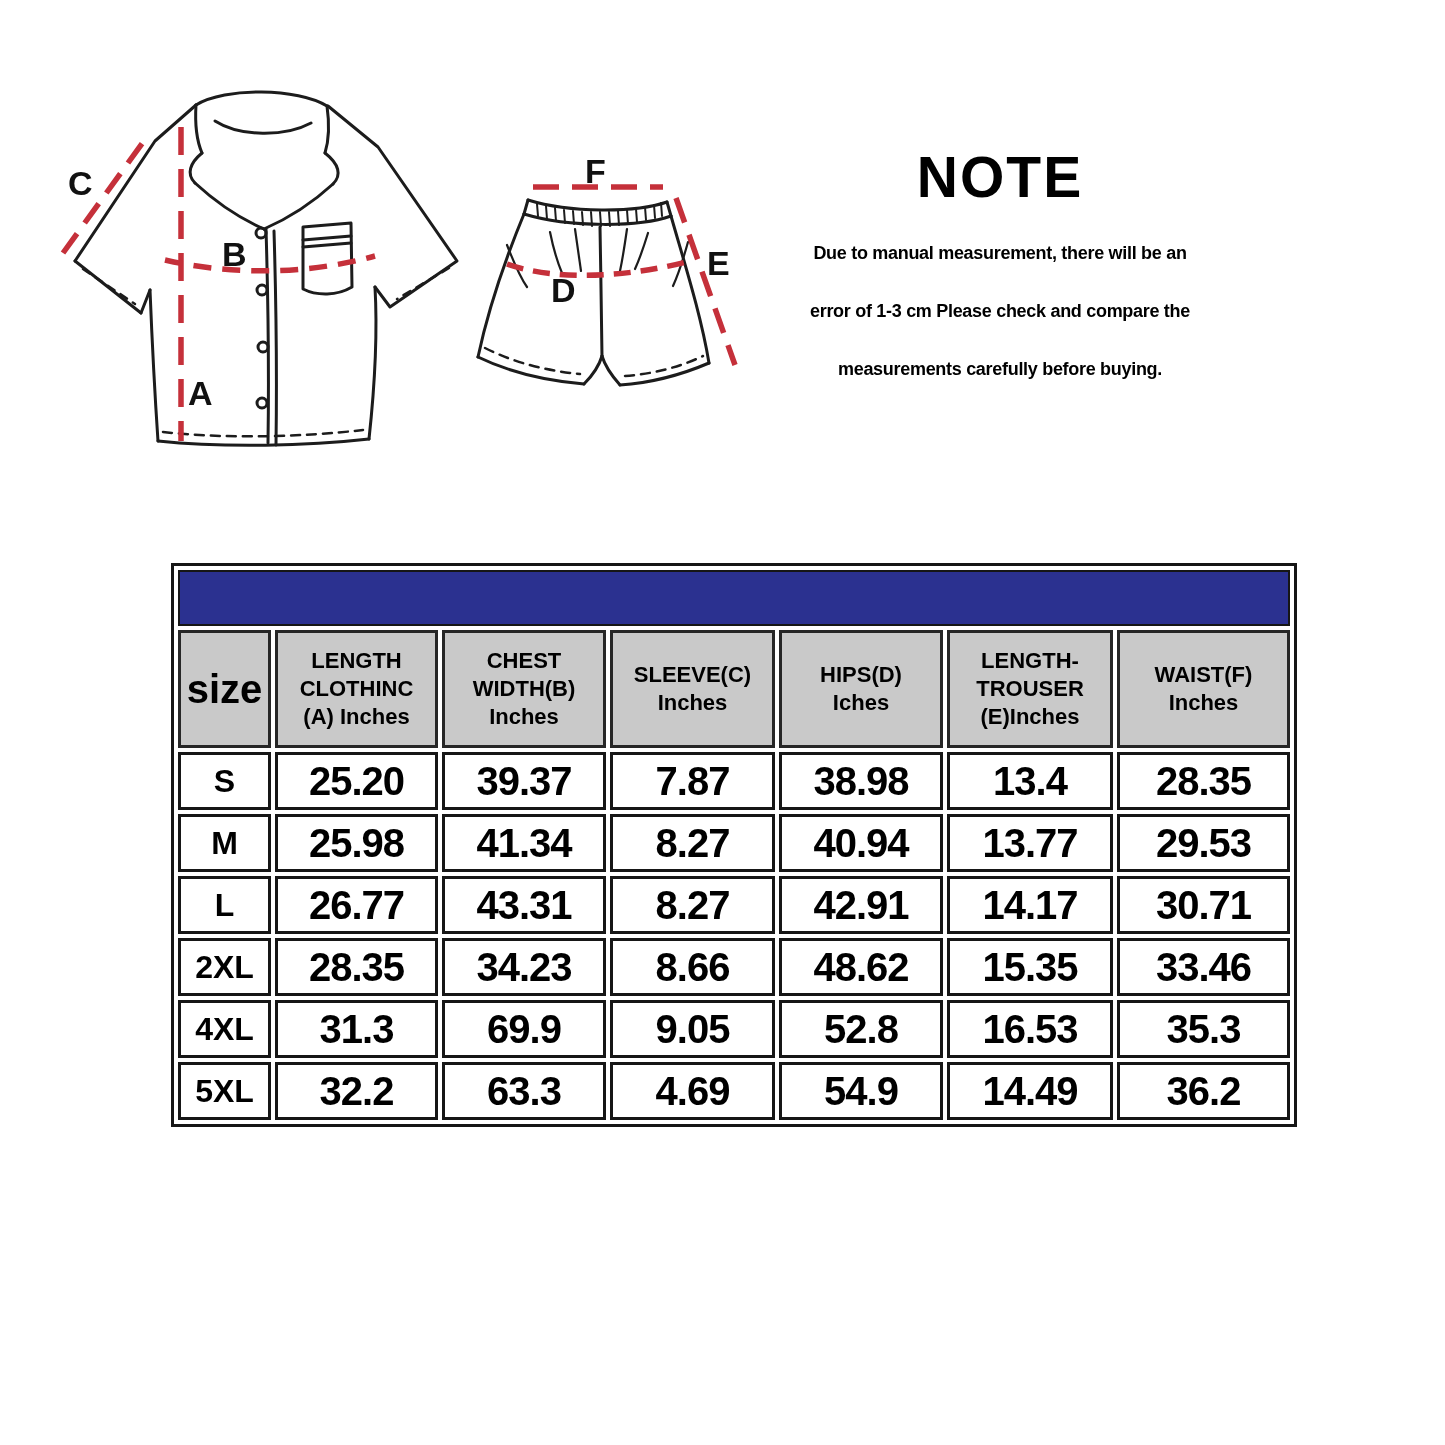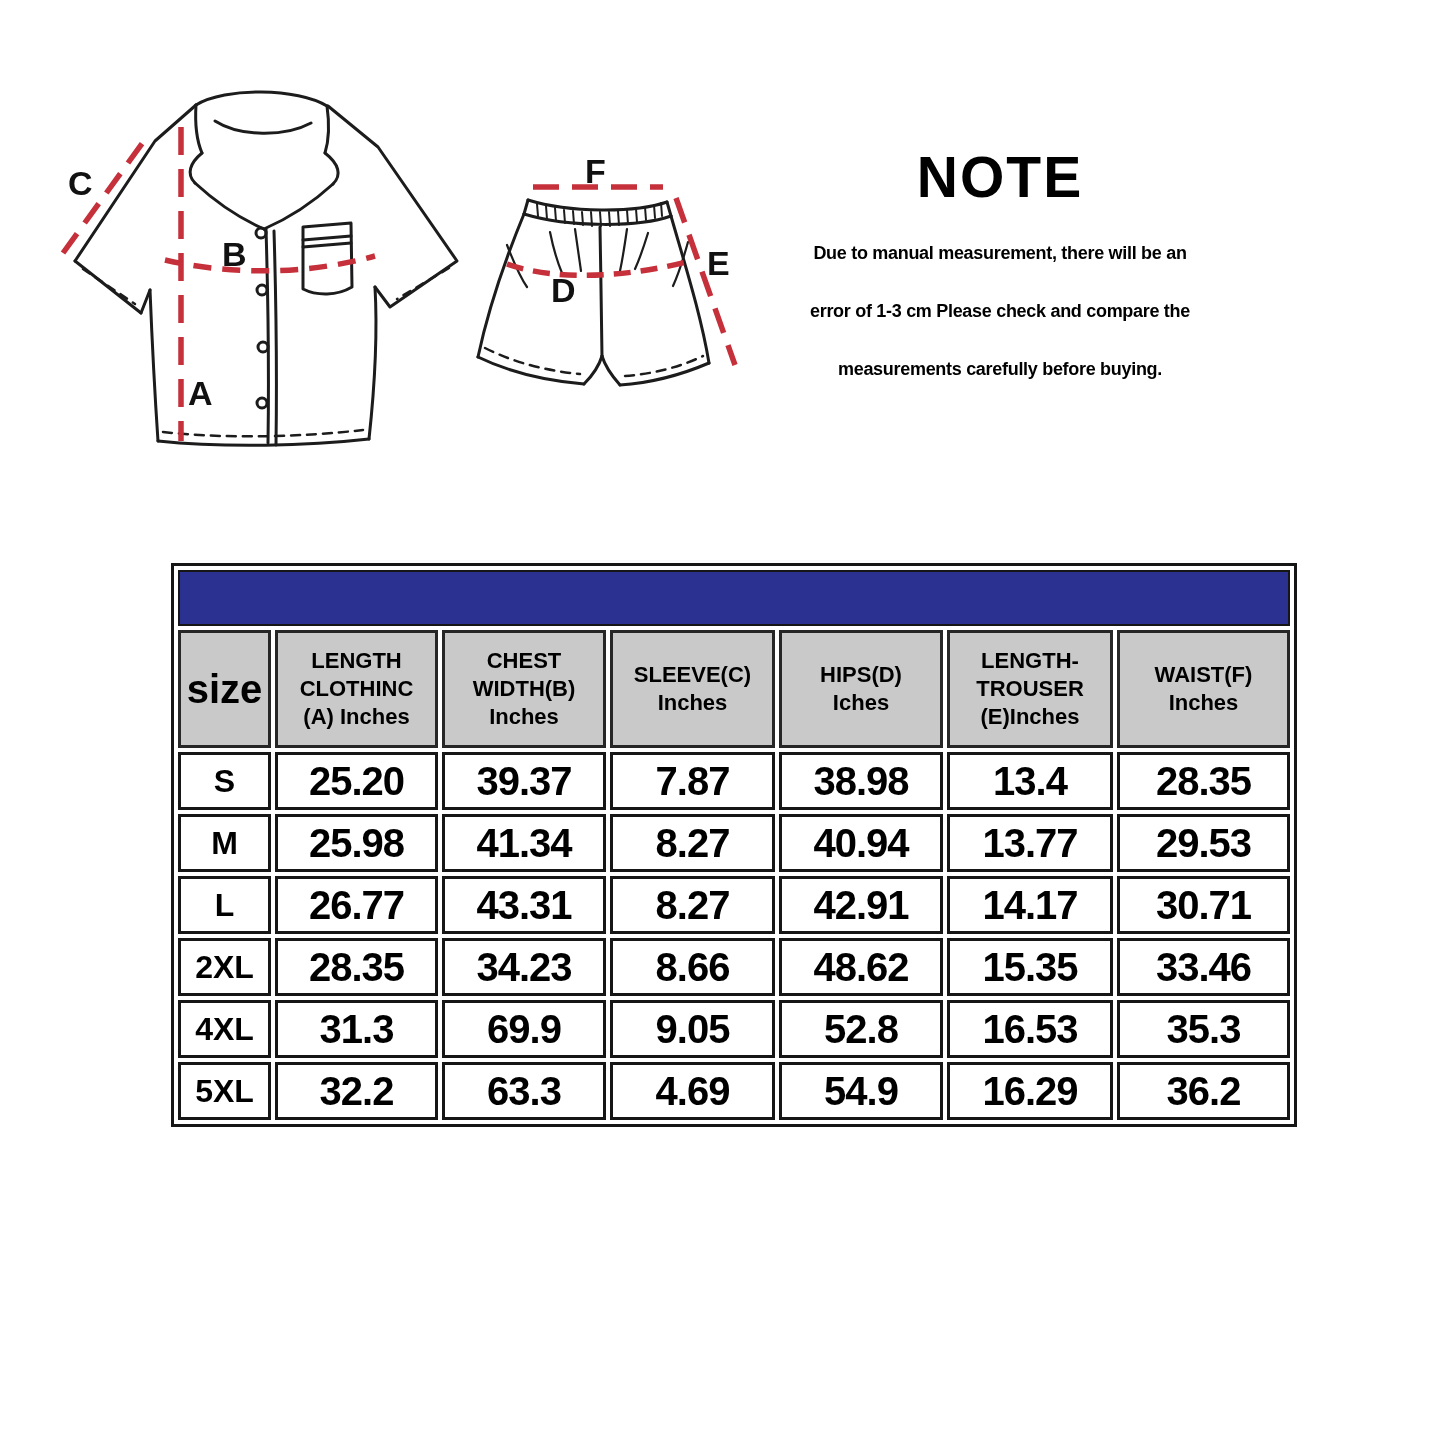--- a/index.html
+++ b/index.html
@@ -232,19 +232,19 @@
         <td class="val">52.8</td>
         <td class="val">16.53</td>
         <td class="val">35.3</td>
       </tr>
       <tr class="data-row">
         <td class="size-col">5XL</td>
         <td class="val">32.2</td>
         <td class="val">63.3</td>
         <td class="val">4.69</td>
         <td class="val">54.9</td>
-        <td class="val">16.29</td>
+        <td class="val">14.49</td>
         <td class="val">36.2</td>
       </tr>
     </tbody>
   </table>
 
 </div>
 
 </body></html>

